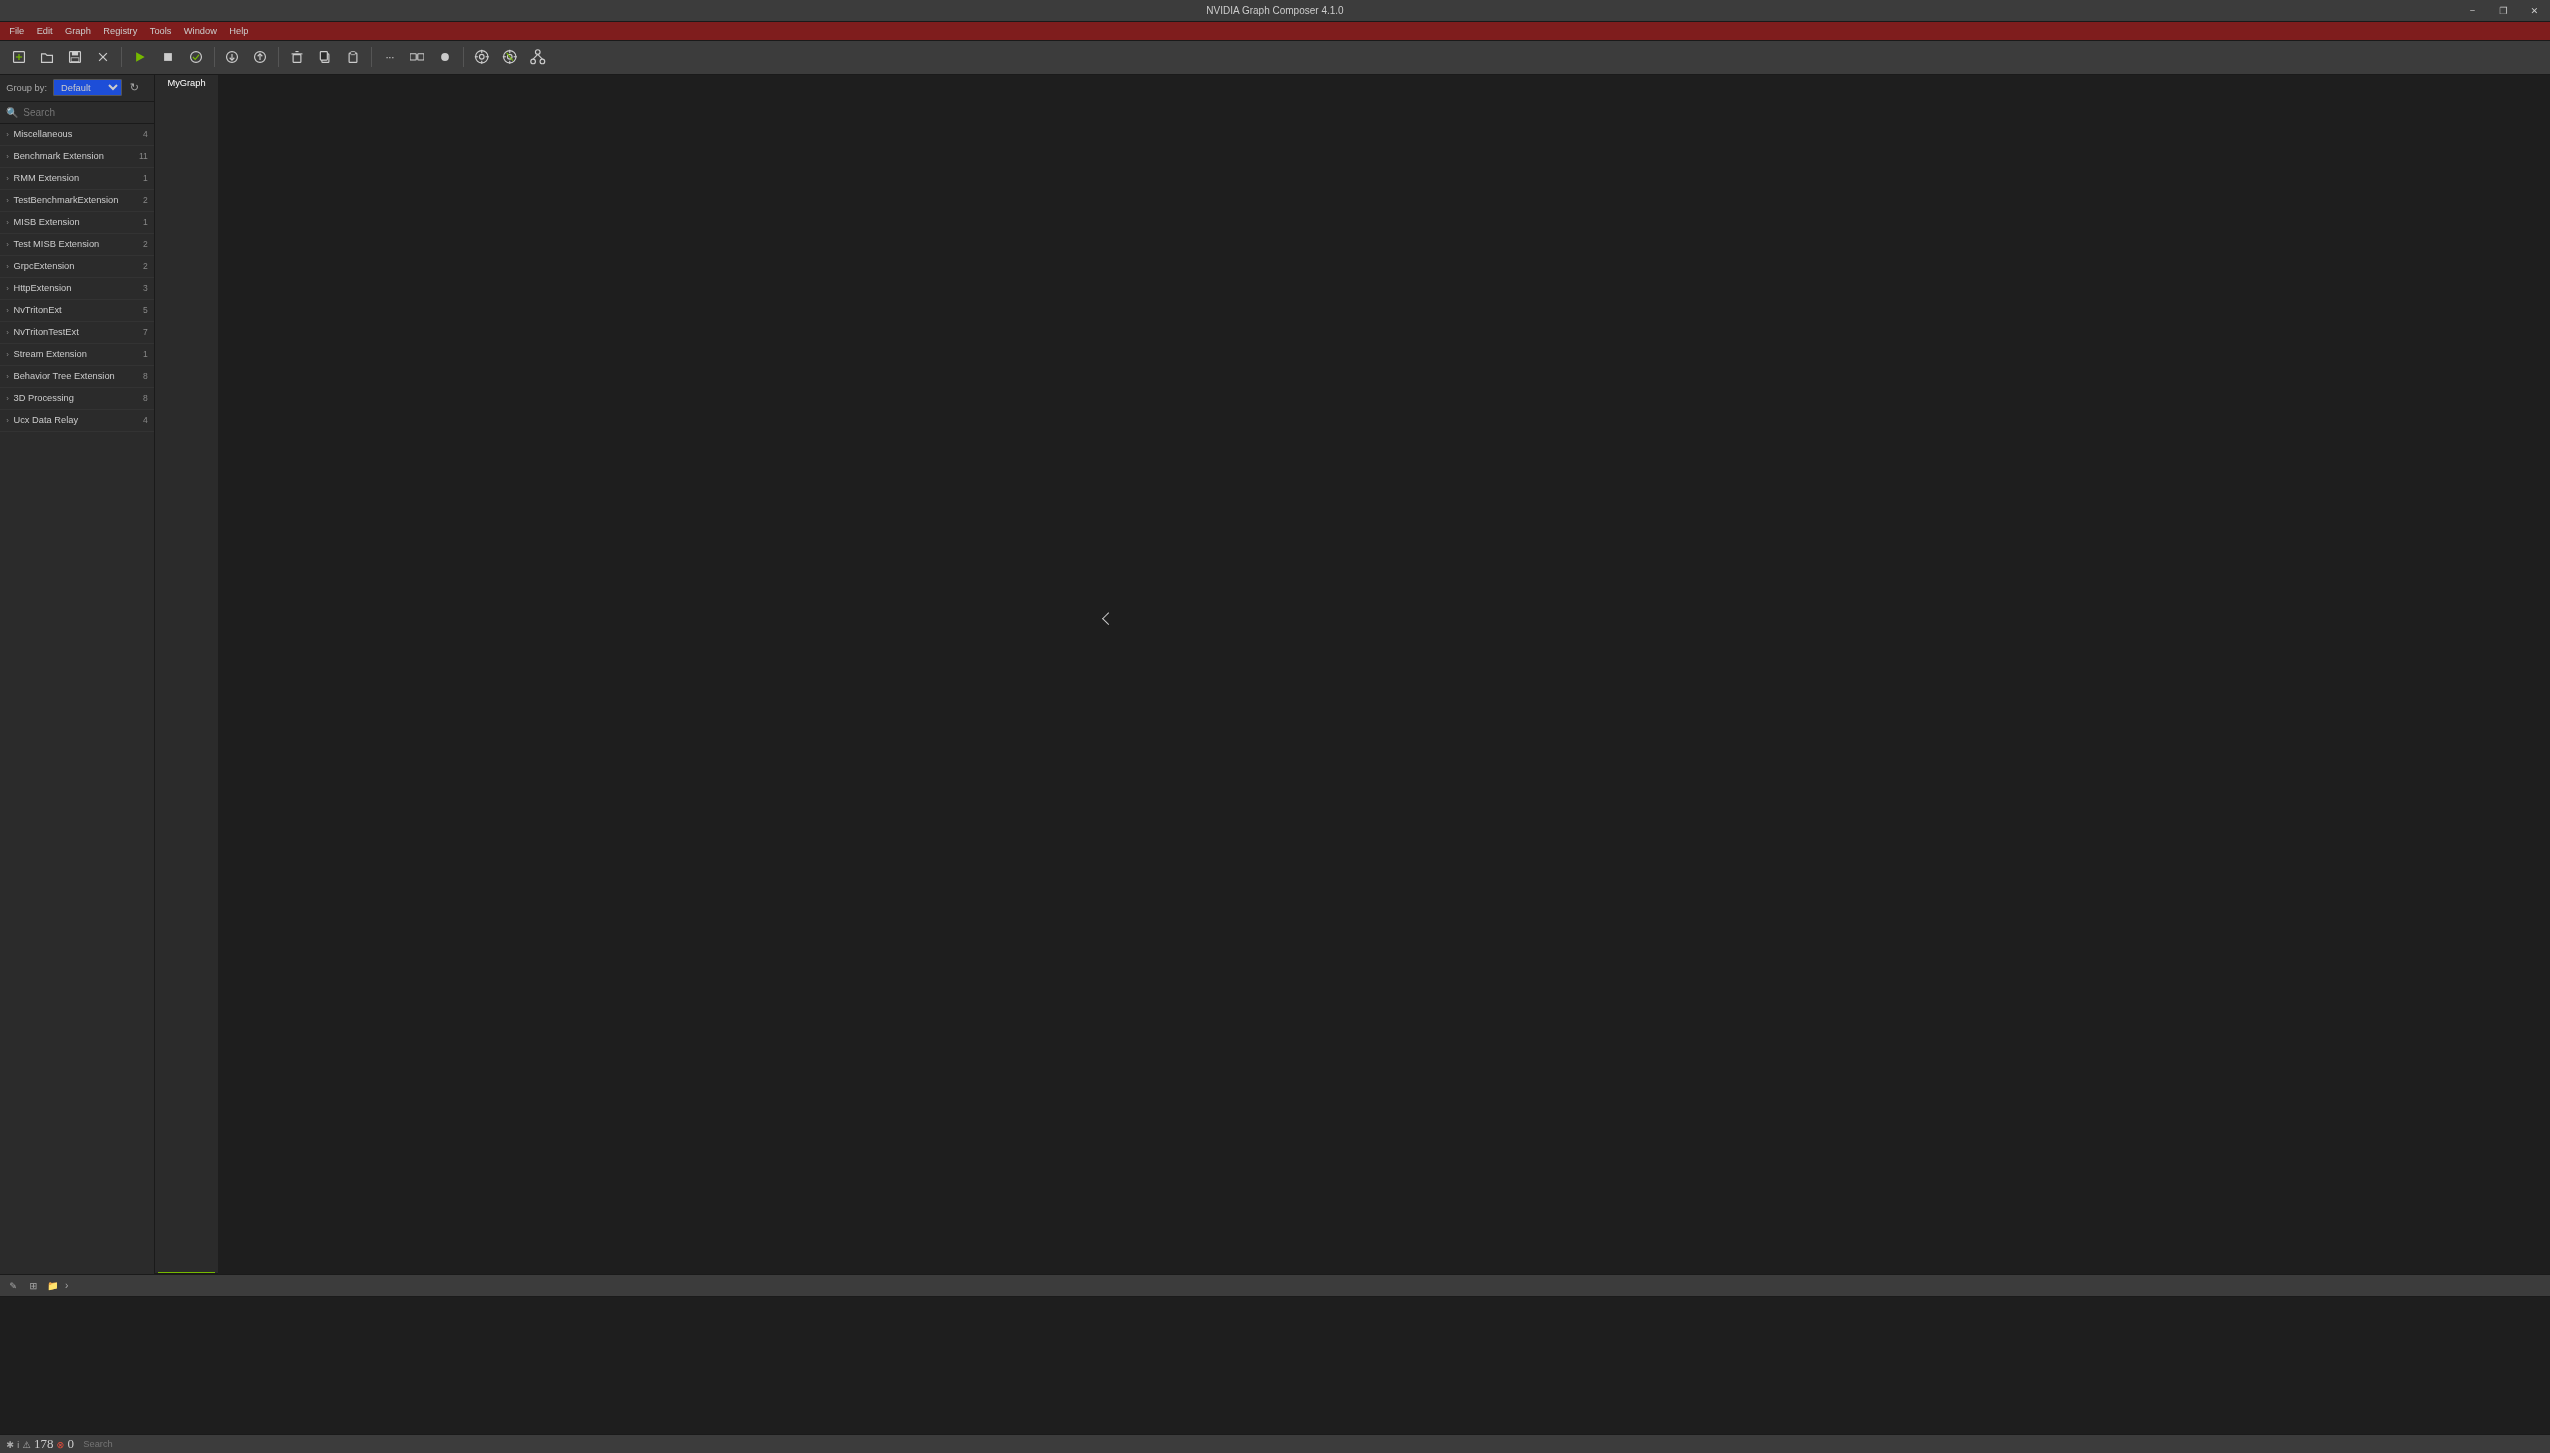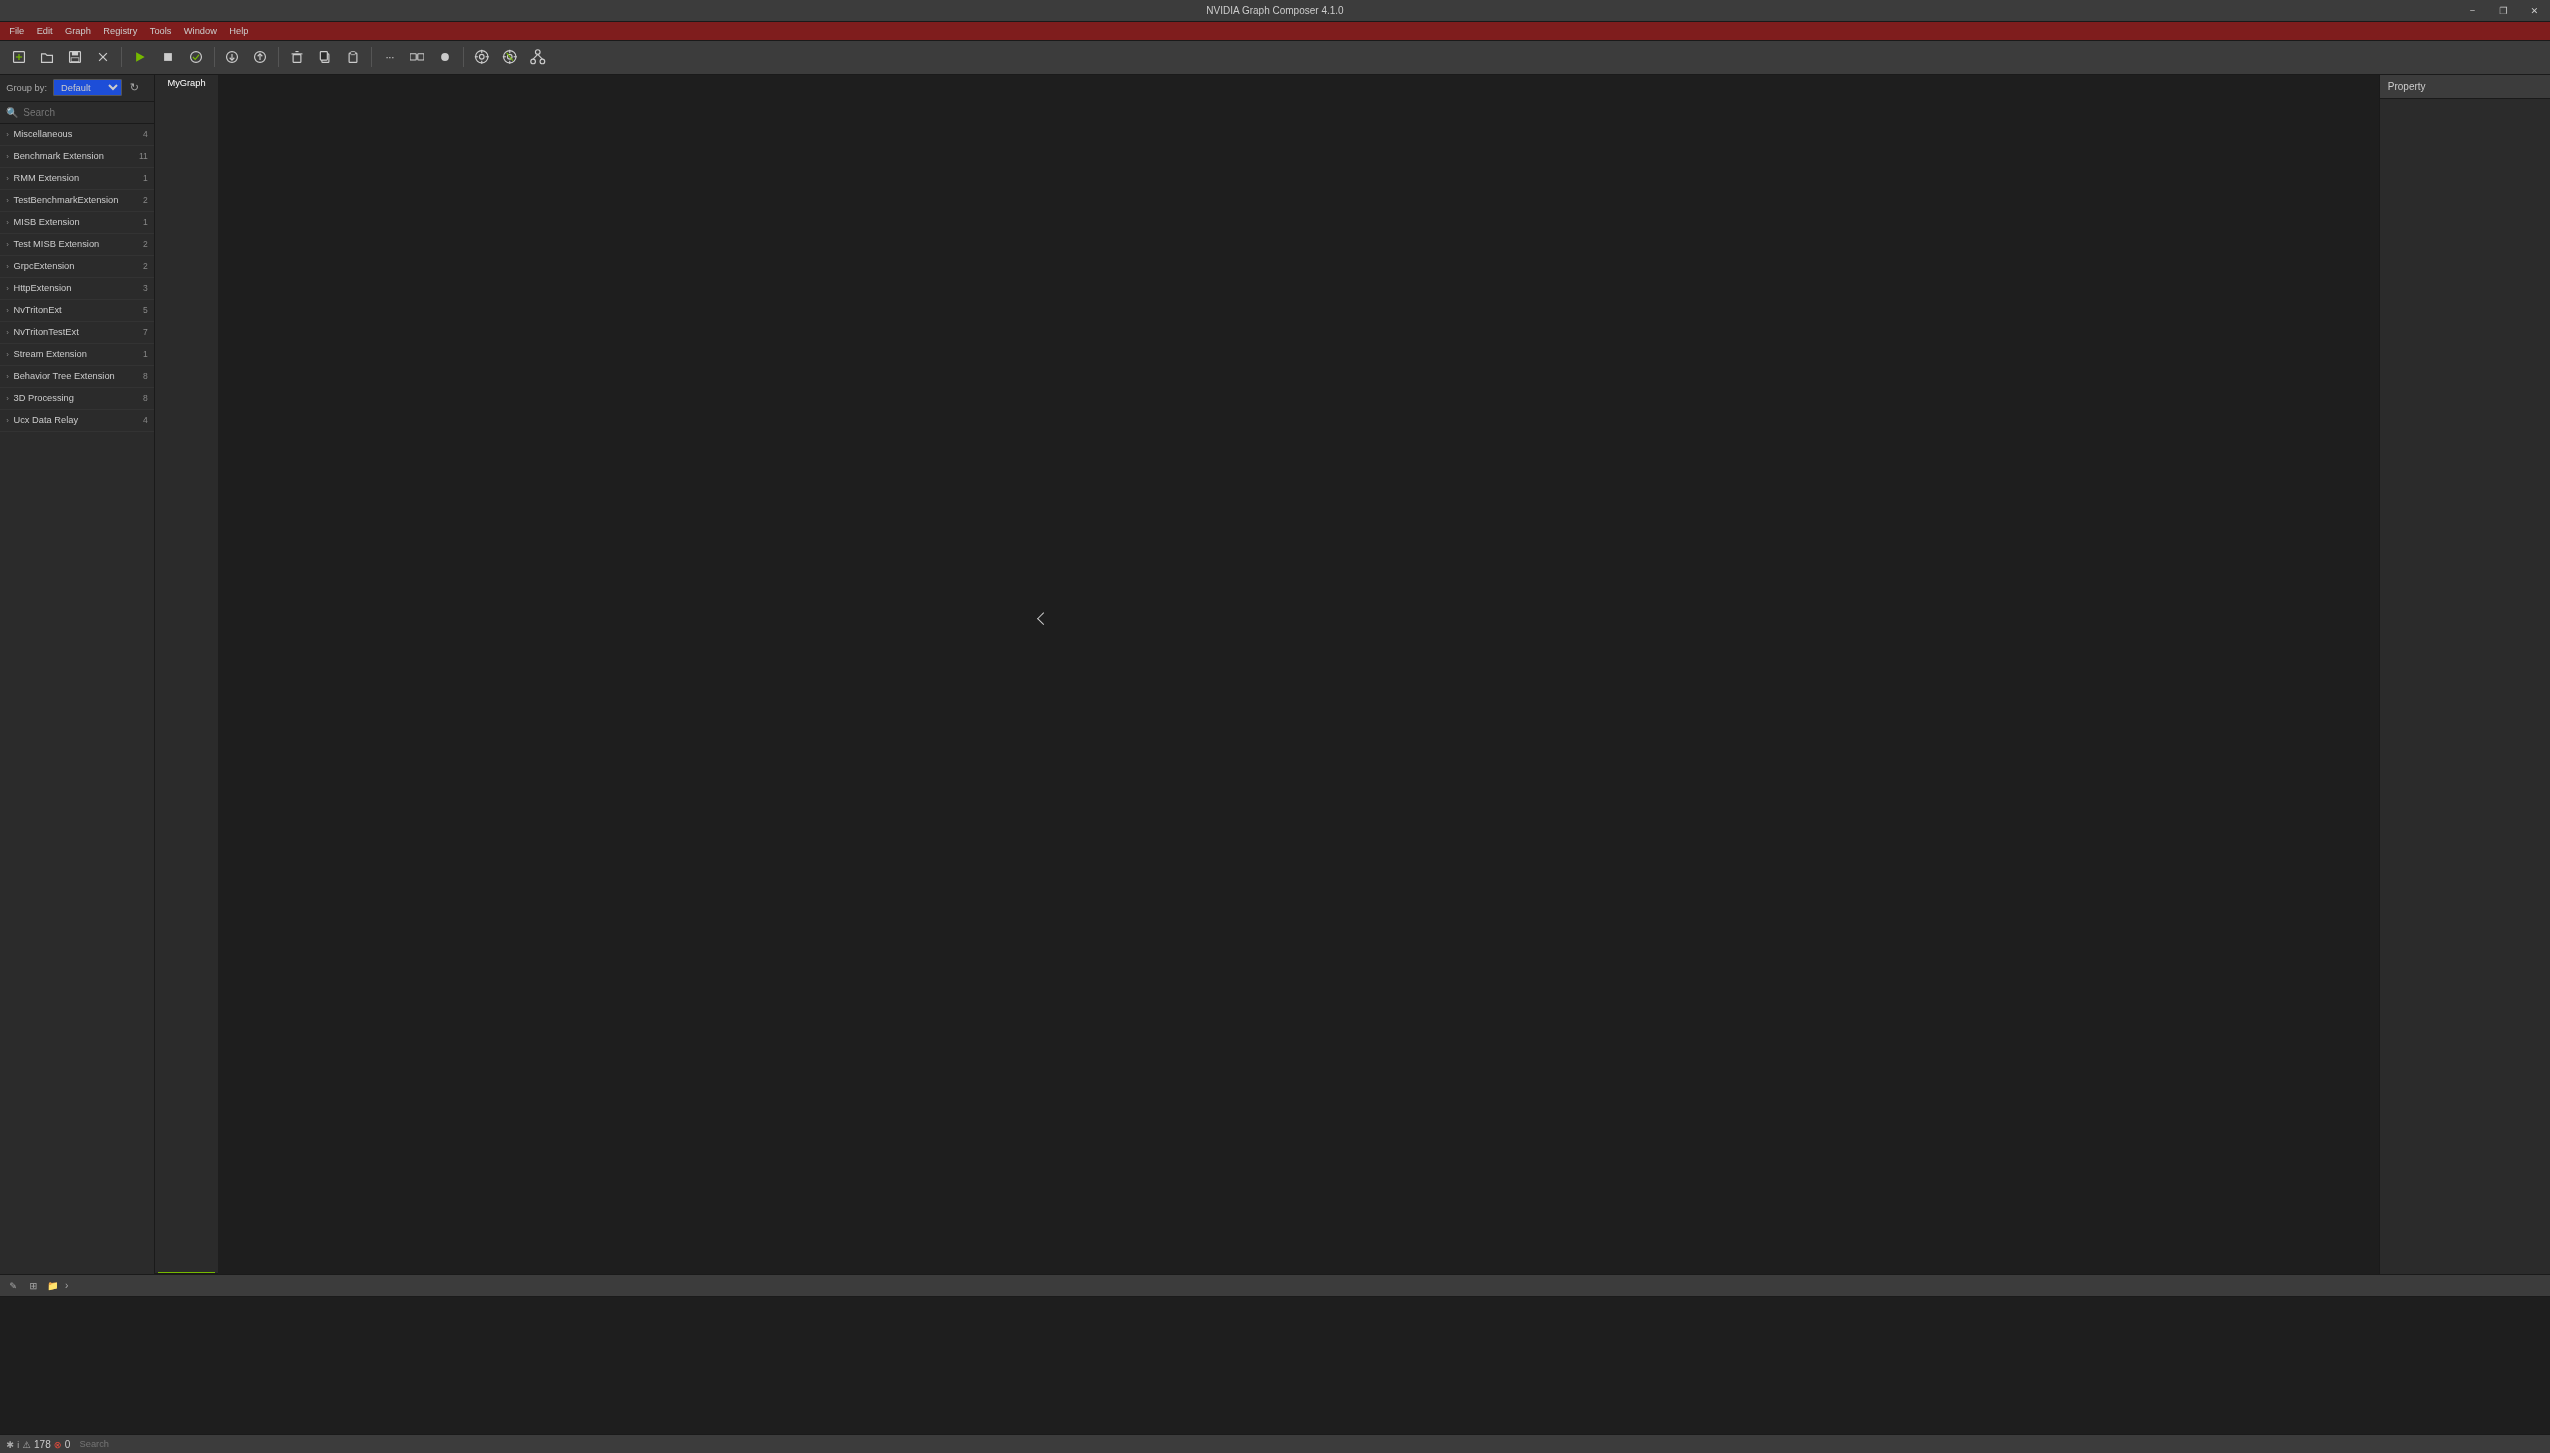--- a/index.html
+++ b/index.html
@@ -302,22 +302,23 @@
       align-items: center;
       padding: 0 6.2px;
       border-top: 0.8px solid #1a1a1a;
       gap: 3.1px;
     }
     .status-icon {
       font-size: 9.3px;
       color: #aaa;
     }
     .status-count {
-      font-size: 10px;
+      font-size: 13px;
       color: #ccc;
+      font-family: Liberation Serif, serif;
     }
     .status-error {
       color: #e74c3c;
     }
     #status-search {
       flex: 1;
       margin-left: 6.2px;
       background: transparent;
       border: none;
       outline: none;
@@ -571,23 +572,20 @@
     <div class="graph-tab active">MyGraph</div>
       </div>
     <div id="graph-canvas">
 
       <div style="position:absolute; left:38%; top:45%; pointer-events:none;">
         <div style="width:9.3px;height:9.3px;border-left:1.6px solid #ccc;border-top:1.6px solid #ccc;transform:rotate(-45deg);"></div>
       </div>
     </div>
   </div>
 
-  <div id="right-panel">
-    <div id="property-header">Property</div>
-  </div>
 </div>
 
 <div id="bottom-area">
   <div id="bottom-toolbar">
     <button class="bottom-toolbar-btn">✎</button>
     <button class="bottom-toolbar-btn">⊞</button>
     <button class="bottom-toolbar-btn">📁</button>
     <span class="bottom-toolbar-arrow">›</span>
   </div>
   <div id="bottom-content"></div>

